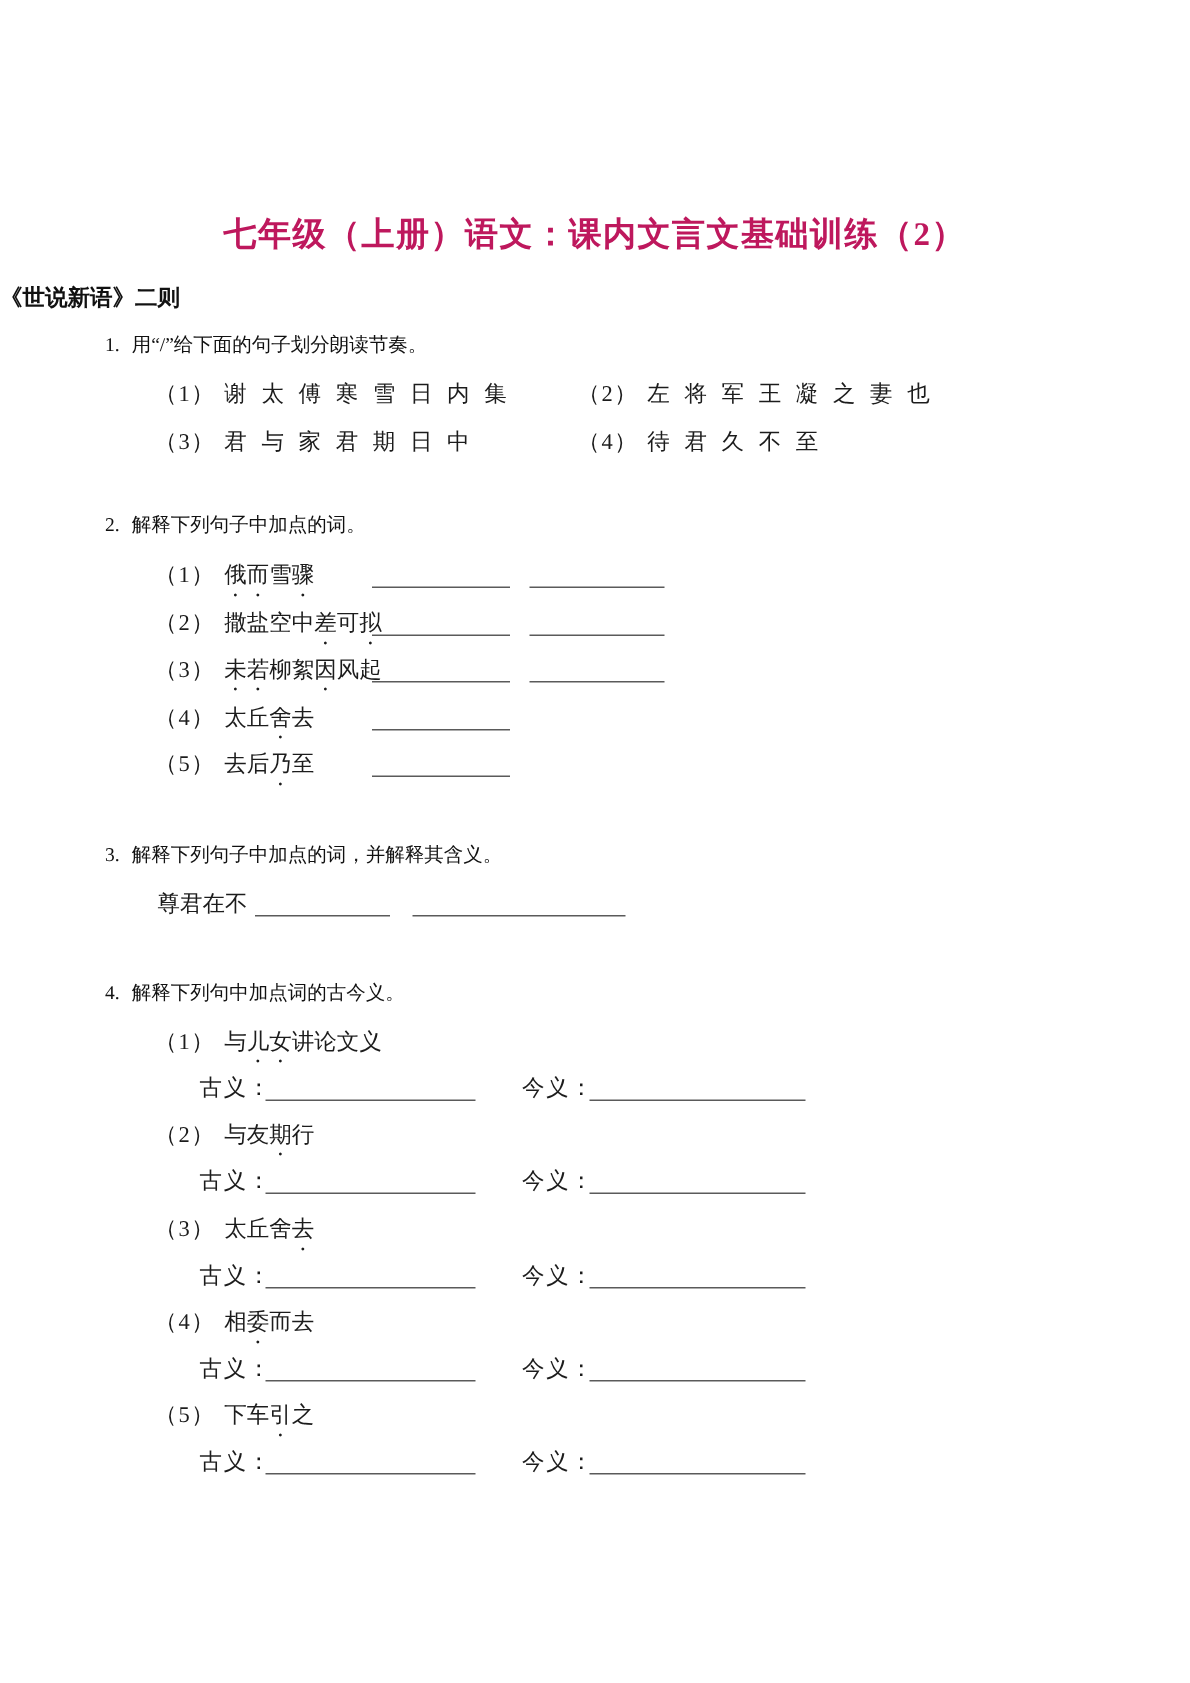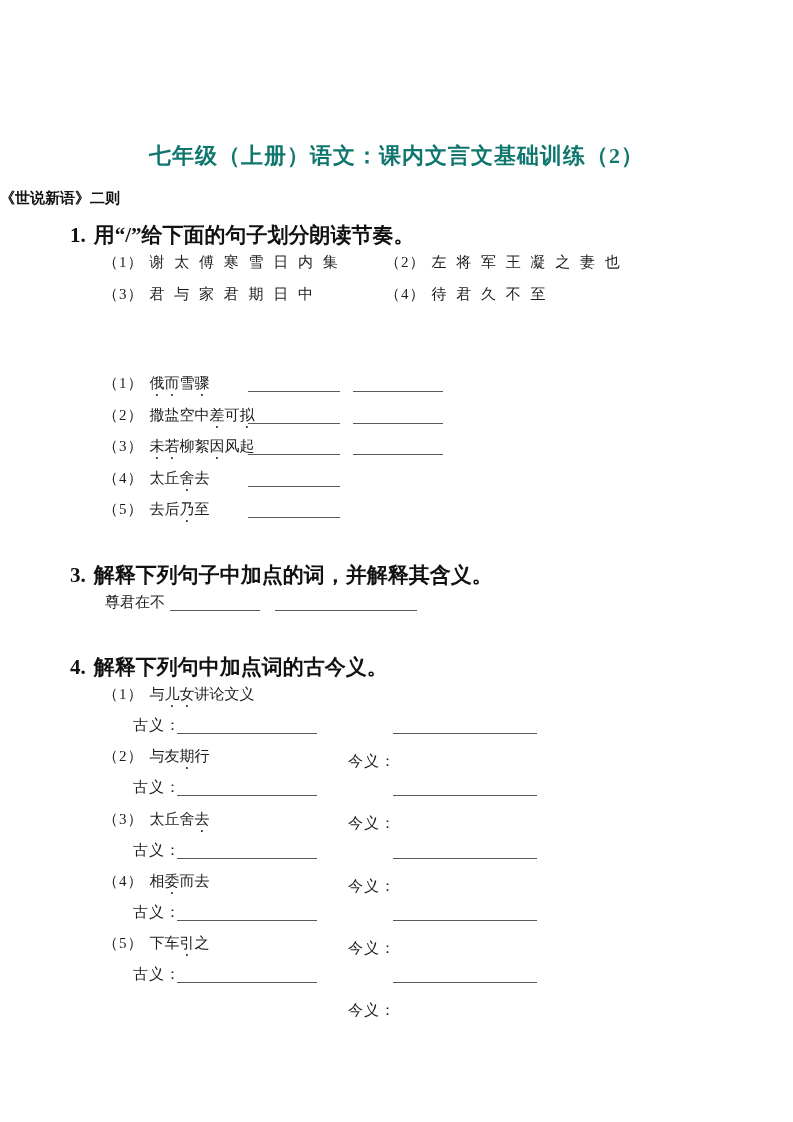--- a/index.html
+++ b/index.html
@@ -8,44 +8,44 @@
     width:793px; height:1122px;
     background:#ffffff;
     font-family:"Liberation Serif","DejaVu Serif",serif;
     color:#1c1c1c;
     overflow:hidden;
   }
   .abs { position:absolute; white-space:nowrap; }
   .title {
     top:141px; left:0; width:100%;
     text-align:center;
-    font-size:22px; font-weight:bold; color:#0f766e;
+    font-size:22px; font-weight:bold; color:#be185d;
     margin:0; letter-spacing:1px;
   }
   .subtitle {
     top:189px; left:0; width:100%;
     font-size:15px; font-weight:bold; color:#111;
     margin:0;
   }
-  .q-header { font-size:21px; font-weight:bold; color:#111; }
+  .q-header { font-size:13px; font-weight:normal; color:#111; }
   .q-header .qnum { margin-right:8px; }
   .row { position:absolute; white-space:nowrap; font-size:15px; height:20px; }
   .num { margin-right:6px; letter-spacing:1px; }
   .spaced { letter-spacing:3px; }
   .blank {
     position:absolute; top:0; height:17px;
     border-bottom:1px solid #5a5a5a;
   }
   .dotted {
     -webkit-text-emphasis:filled dot;
     -webkit-text-emphasis-position:under right;
     text-emphasis:filled dot;
     text-emphasis-position:under right;
   }
-  .gj-label { letter-spacing:1px;margin-top:36px; }
+  .gj-label { letter-spacing:1px; }
   .gj-modern { position:absolute; left:215px; top:0; }
   .footer {
     top:1132px; left:0; width:100%;
     text-align:center; font-size:14px; color:#222;
     letter-spacing:1px;
   }
 </style>
 </head>
 <body>
 
@@ -63,20 +63,23 @@
   <div class="row" style="top:253px;left:385px">
     <span class="num">（2）</span><span class="spaced">左 将 军 王 凝 之 妻 也</span>
   </div>
   <div class="row" style="top:285px;left:103px">
     <span class="num">（3）</span><span class="spaced">君 与 家 君 期 日 中</span>
   </div>
   <div class="row" style="top:285px;left:385px">
     <span class="num">（4）</span><span class="spaced">待 君 久 不 至</span>
   </div>
 
+  <div class="abs q-header" style="top:341px;left:70px">
+    <span class="qnum">2.</span><span>解释下列句子中加点的词。</span>
+  </div>
 
   <div class="row" style="top:374px;left:103px">
     <span class="num">（1）</span><span><span class="dotted">俄而</span><span>雪</span><span class="dotted">骤</span></span>
     <span class="blank" style="left:145px;width:92px"></span>
     <span class="blank" style="left:250px;width:90px"></span>
   </div>
   <div class="row" style="top:406px;left:103px">
     <span class="num">（2）</span><span><span>撒盐空中</span><span class="dotted">差</span><span>可</span><span class="dotted">拟</span></span>
     <span class="blank" style="left:145px;width:92px"></span>
     <span class="blank" style="left:250px;width:90px"></span>

